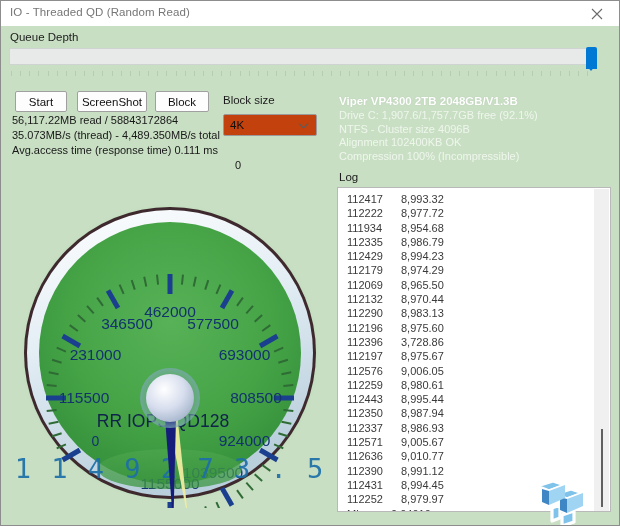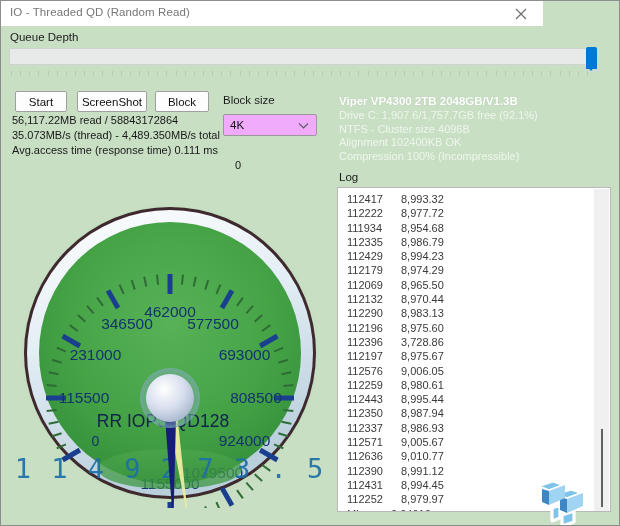--- a/index.html
+++ b/index.html
@@ -7,21 +7,21 @@
     width:620px;height:526px;overflow:hidden;
     font-family:"Liberation Sans", sans-serif;
     background:#ffffff;
   }
   .window{
     position:relative;width:620px;height:526px;box-sizing:border-box;
     border:1px solid #8d8d8d;background:#c9dfc4;overflow:hidden;
   }
   
   .titlebar{
-    position:absolute;left:0;top:0;width:542px;height:25px;
+    position:absolute;left:0;top:0;width:618px;height:25px;
     background:#ffffff;border-bottom:2px solid #f97316;
   }
   .titlebar .caption{
     position:absolute;left:9px;top:5px;font-size:11.5px;color:#767676;
     white-space:nowrap;letter-spacing:.1px;
   }
   .closebtn{
     position:absolute;right:0;top:0;width:44px;height:24px;
     cursor:pointer;
   }
@@ -60,21 +60,21 @@
     display:flex;align-items:center;justify-content:center;
     box-sizing:border-box;padding:0 6px;
   }
   #btn-start{left:14px;top:65px;width:52px;}
   #btn-screenshot{left:76px;top:65px;width:70px;}
   #btn-update{left:154px;top:65px;width:54px;}
   
   .blocksize-label{position:absolute;left:222px;top:68px;}
   .combo{
     position:absolute;left:222px;top:88px;width:94px;height:22px;
-    background:#f0abfc;border:1px solid #9a9a9a;border-radius:2px;
+    background:#c2410c;border:1px solid #9a9a9a;border-radius:2px;
     box-sizing:border-box;cursor:pointer;
   }
   .combo .val{position:absolute;left:6px;top:4px;font-size:11.5px;color:#101010;}
   .combo .chev{position:absolute;right:7px;top:7px;}
   
   .stats{position:absolute;left:11px;top:87px;font-size:11px;color:#181818;line-height:15px;}
   .stats div{white-space:nowrap;}
   .threadcount{position:absolute;left:234px;top:133px;font-size:11px;color:#181818;}
   
   .driveinfo{position:absolute;left:338px;top:68px;width:272px;}

